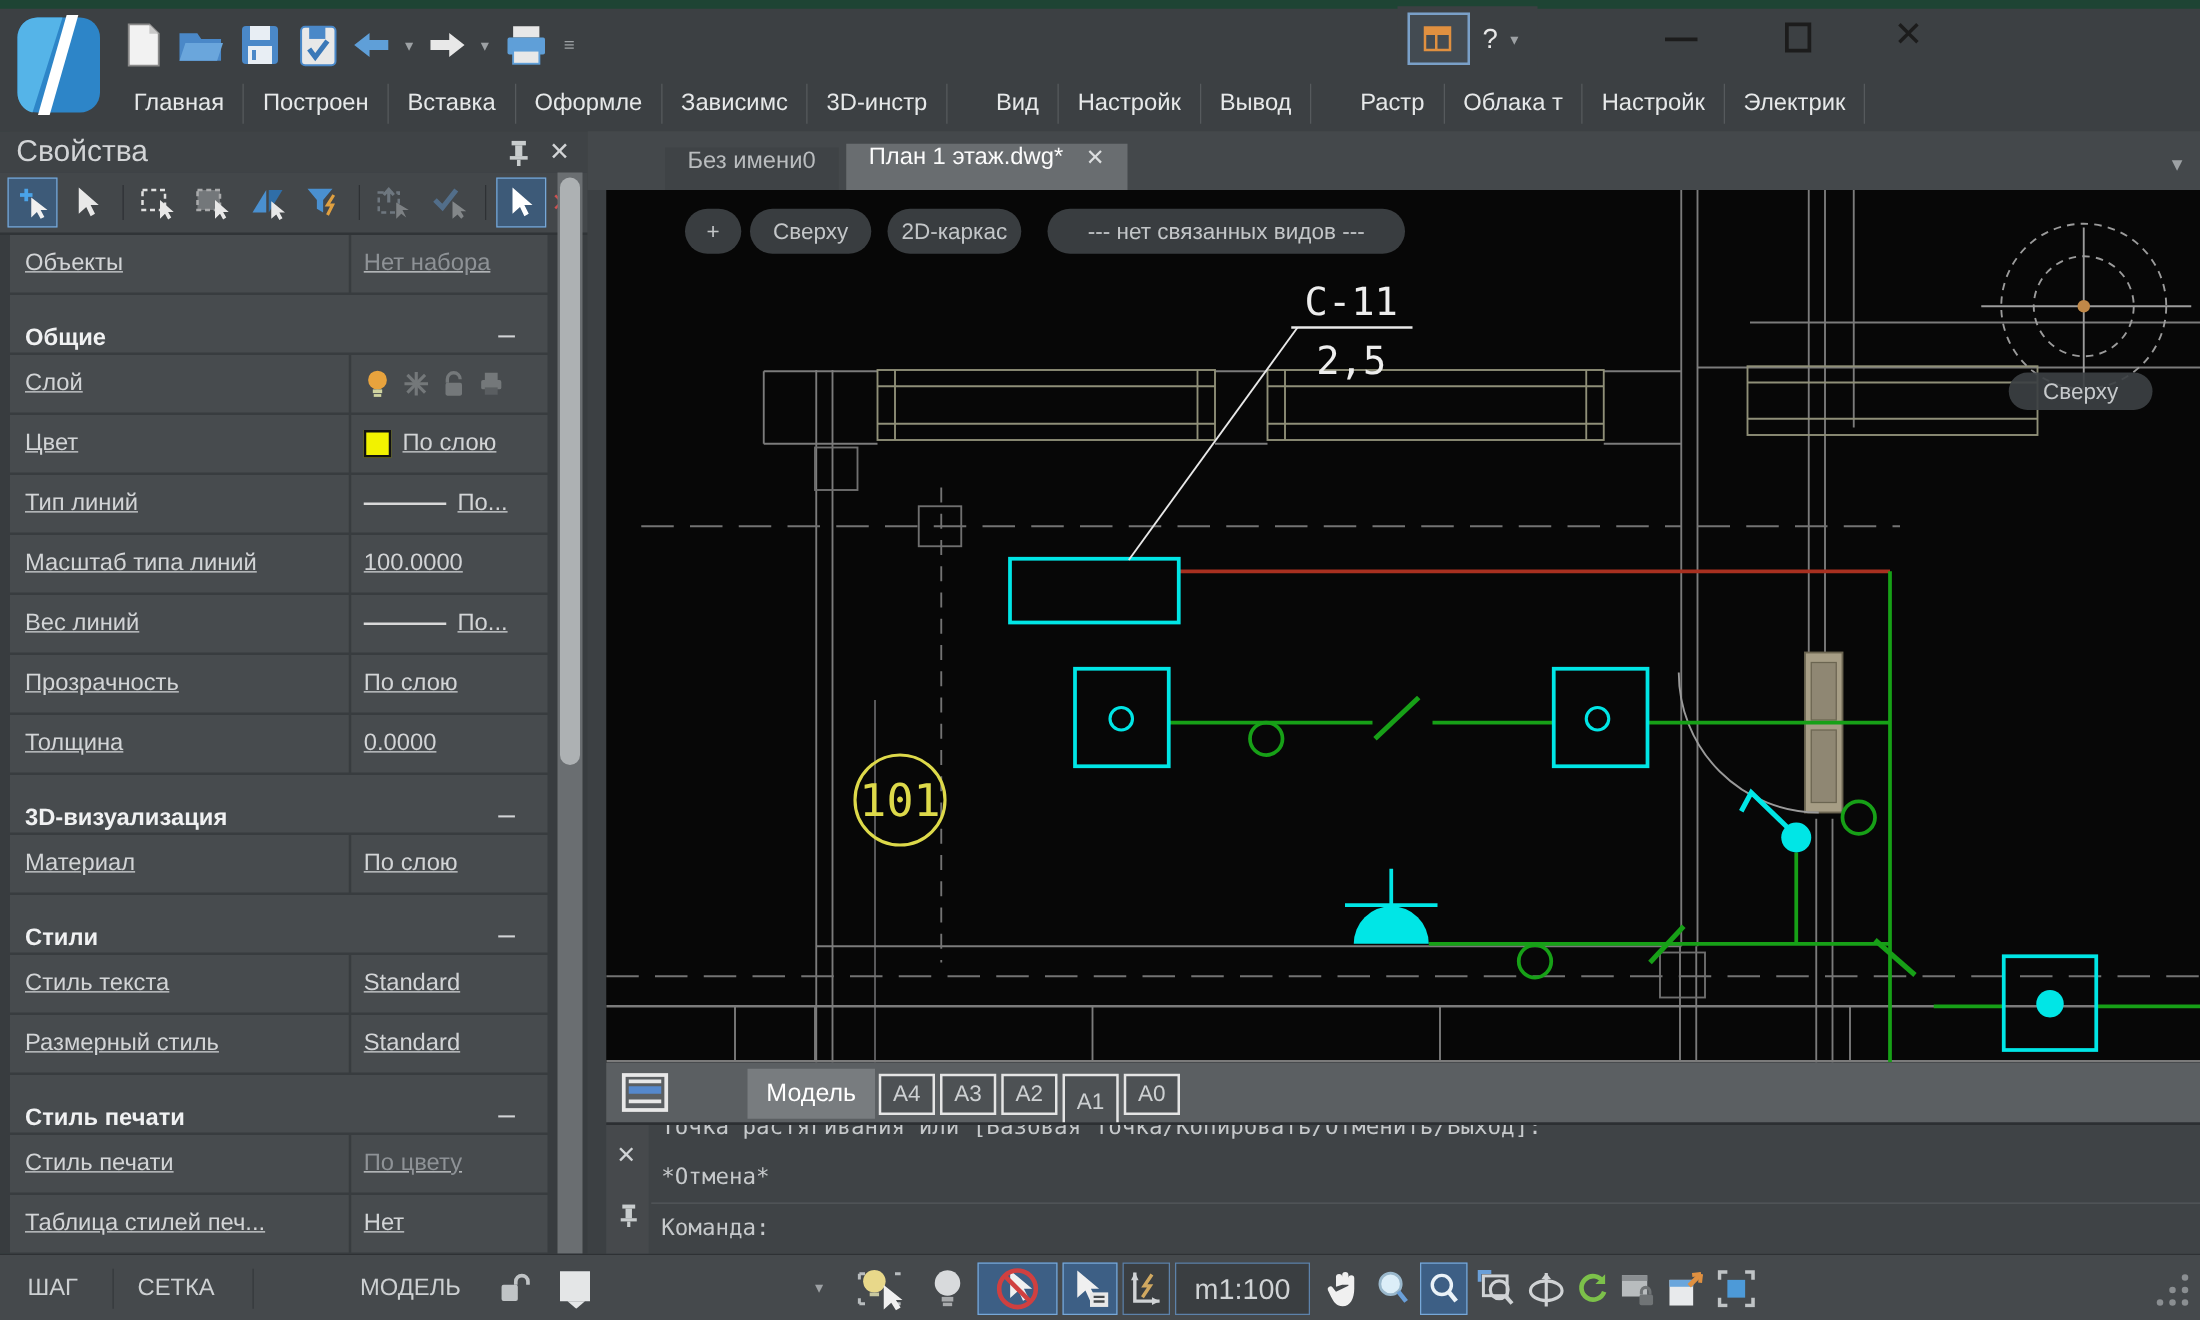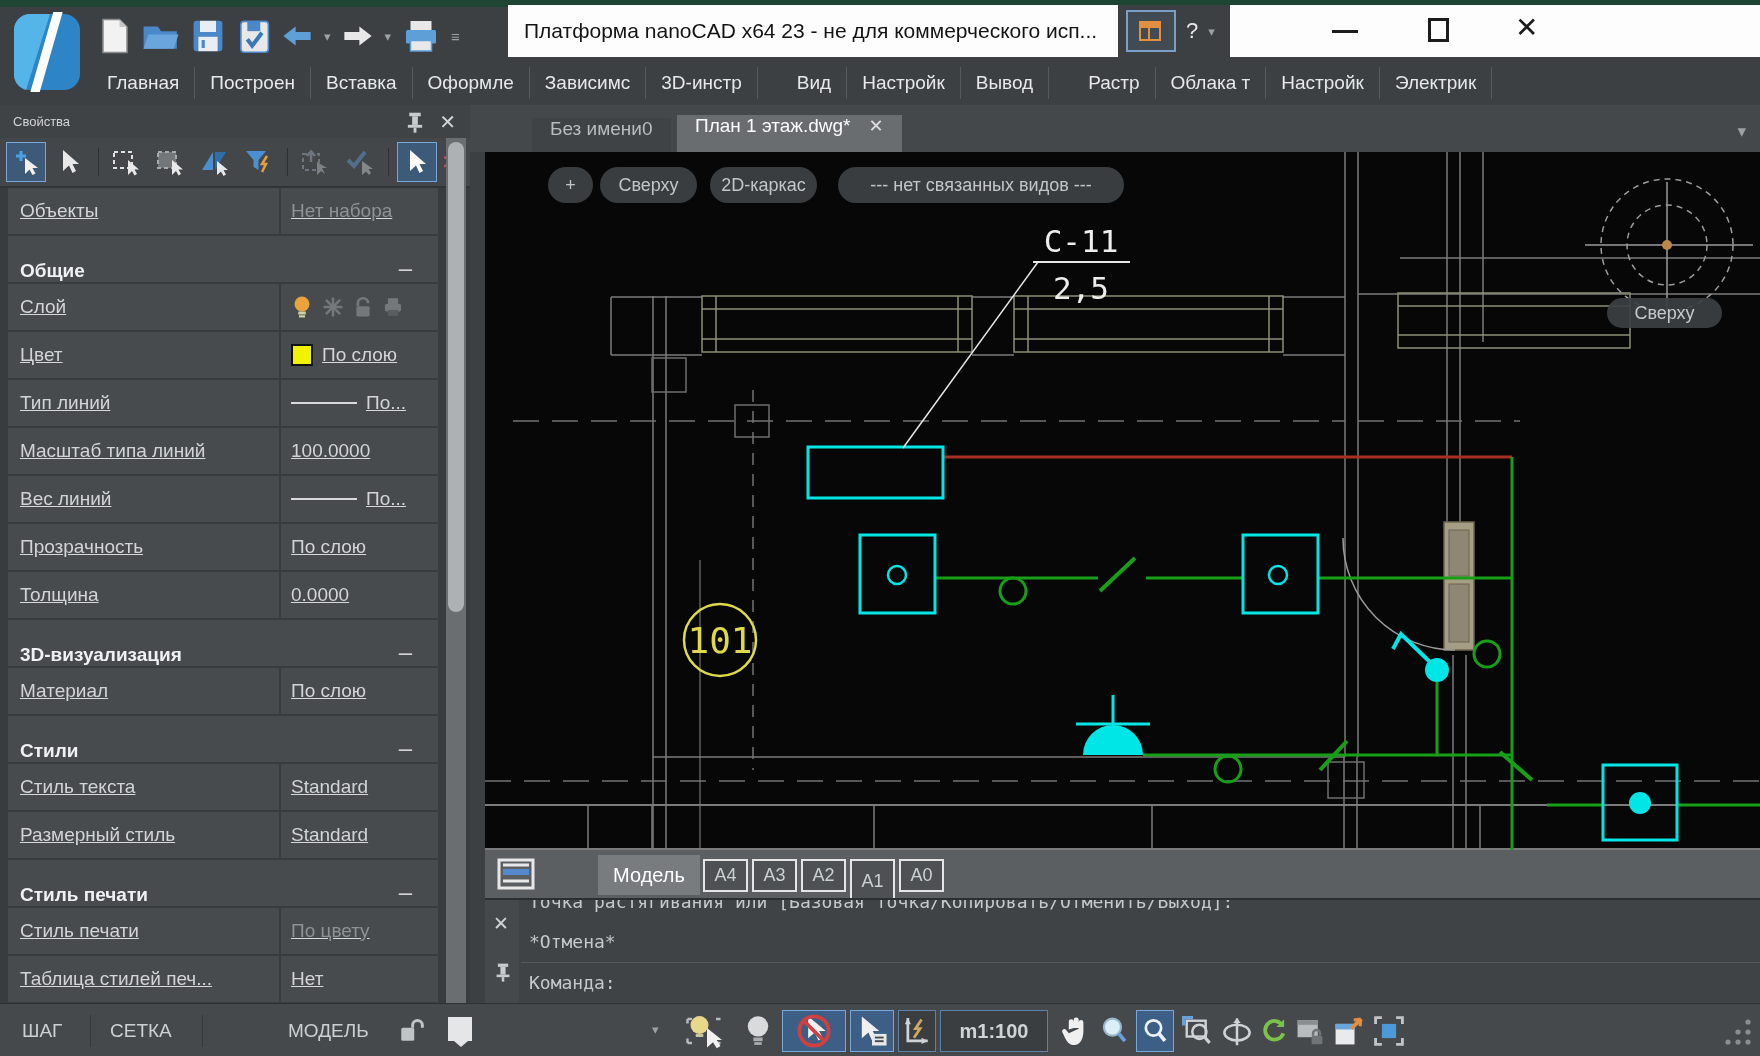--- a/index.html
+++ b/index.html
@@ -17,21 +17,21 @@
   .win-min{width:26px;height:3px;background:#1c1c1c;}
   .win-max{width:21px;height:24px;border:3px solid #1c1c1c;box-sizing:border-box;}
   .win-close{font-size:28px;color:#1c1c1c;line-height:28px;}
   
   .ribbon{display:flex;align-items:center;}
   .rtab{font-size:19px;color:#e6e8e9;padding:0 15px;height:32px;line-height:32px;border-right:1px solid #565a5d;white-space:nowrap;}
   .rtab.gap{margin-right:24px;}
   
   .panel{background:#383c3f;}
   .panel-header{height:33px;background:#3f4346;display:flex;align-items:center;}
-  .panel-title{font-size:13px;color:#d2d4d6;padding-left:13px;flex:1;}
+  .panel-title{font-size:24px;color:#d2d4d6;padding-left:13px;flex:1;}
   .panel-tools{height:48px;background:#43474a;display:flex;align-items:center;gap:4px;padding-left:6px;border-bottom:2px solid #303437;}
   .ticon{width:38px;height:38px;display:flex;align-items:center;justify-content:center;border:1px solid transparent;flex:0 0 auto;}
   .ticon.active{background:#3d5a78;border:1px solid #77a8d8;}
   .tsep{width:1px;height:28px;background:#2e3134;margin:0 4px;flex:0 0 auto;}
   .pgrid{position:absolute;left:8px;top:83px;width:430px;}
   .prow{display:flex;height:46px;margin-bottom:2px;text-decoration:underline;}
   .plabel{width:271px;background:#474b4e;font-size:19px;color:#d2d4d6;line-height:46px;padding-left:12px;box-sizing:border-box;
           white-space:nowrap;overflow:hidden;}
   .pval{flex:1;background:#474b4e;margin-left:2px;font-size:19px;color:#d2d4d6;display:flex;align-items:center;padding-left:10px;gap:9px;}
   .pval.muted{color:#8e9296;}
@@ -64,34 +64,31 @@
   .cmd-gutter{background:#46494c;}
   .cmdtext{font-family:"DejaVu Sans Mono",monospace;font-size:18px;color:#c6c9cb;white-space:nowrap;}
   .cmd-x{font-size:19px;color:#d0d3d5;}
   
   .statusbar{background:#45494c;border-top:1px solid #2e3134;}
   .slabel{position:absolute;font-size:19px;color:#cdd0d2;line-height:53px;}
   .ssep{position:absolute;width:1px;height:32px;background:#34383b;top:11px;}
   .sbtn{position:absolute;display:flex;align-items:center;justify-content:center;box-sizing:border-box;}
   .sbtn.blue{background:#3d5f85;border:1px solid #77a8d8;}
   .sbtn.outline{background:#3a3e41;border:1px solid #5d82aa;}
-  .scale-text{font-size:20px;color:#d0d3d5;font-weight:bold;}
+  .scale-text{font-size:23px;color:#d0d3d5;}
   svg{display:block;}
 </style>
 </head>
 <body>
 
 <div id="stage">
 
   <div class="abs green-strip" style="left:0;top:0;width:1760px;height:7px;"></div>
   <div class="abs green-strip" style="left:0;top:105px;width:8px;height:898px;"></div>
 
-  <div class="abs titlebar" style="left:508px;top:5px;width:1252px;height:52px;">
-    <div class="title-text">Платформа nanoCAD x64 23 - не для коммерческого исп...</div>
-  </div>
   <div class="abs help-box" style="left:1118px;top:5px;width:112px;height:52px;">
     <div class="winicon-btn">
       <svg width="26" height="24" viewBox="0 0 26 24">
         <rect x="2" y="3" width="20" height="18" fill="none" stroke="#e09040" stroke-width="2"></rect>
         <rect x="2" y="3" width="20" height="6" fill="#e09040"></rect>
         <line x1="11" y1="9" x2="11" y2="21" stroke="#e09040" stroke-width="2"></line>
       </svg>
     </div>
     <span class="q-mark">?</span>
     <span class="caret">▾</span>

